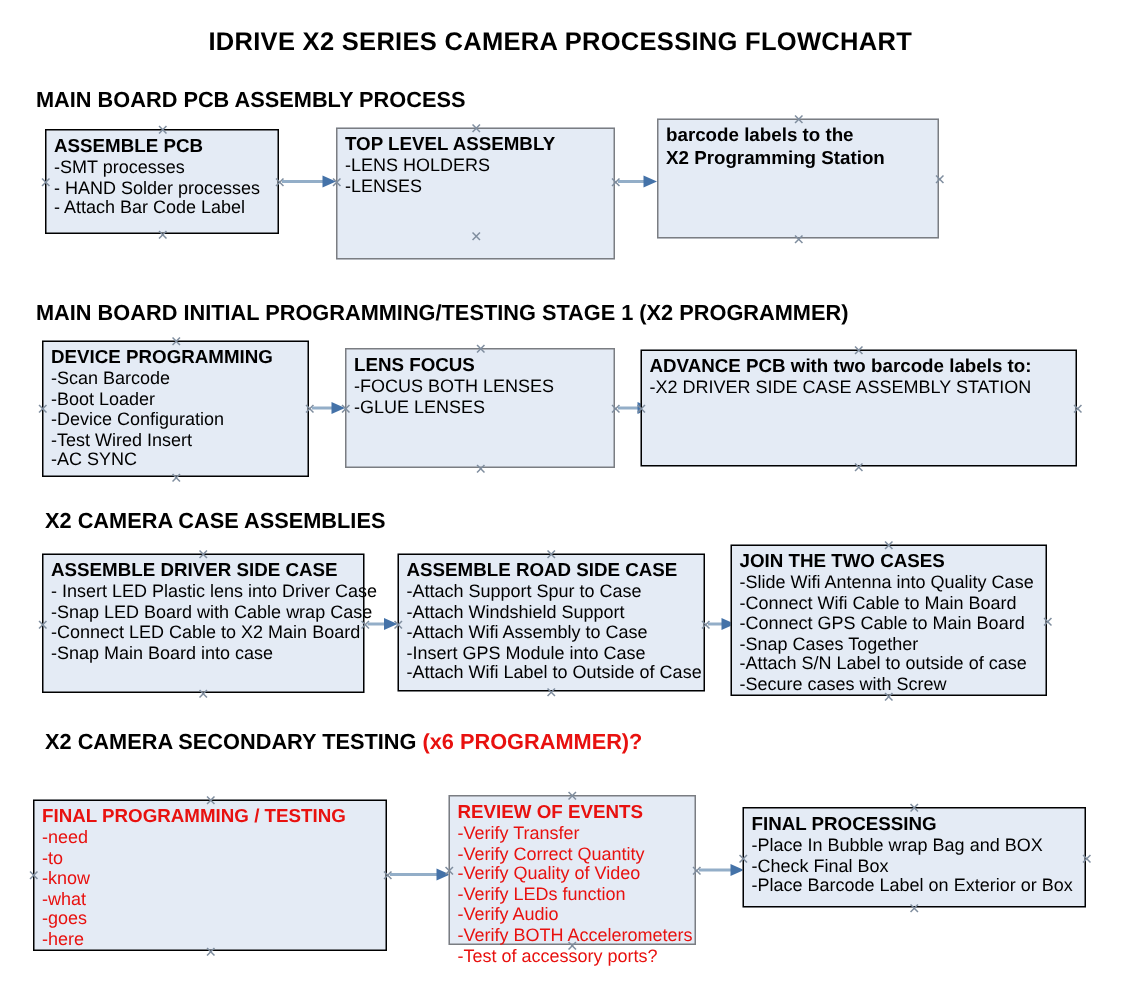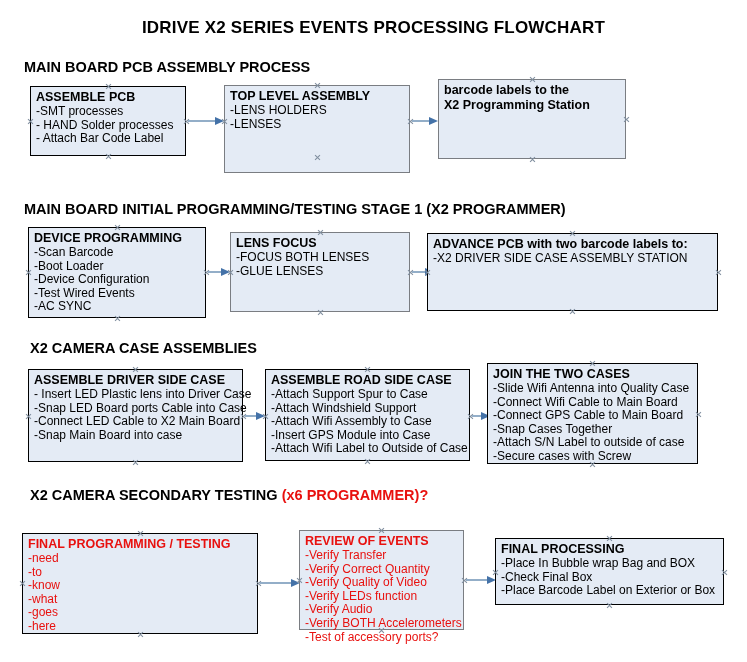--- a/index.html
+++ b/index.html
@@ -120,21 +120,21 @@
     background: #7f8d9e;
   }
   .xh::before { transform: rotate(45deg); }
   .xh::after  { transform: rotate(-45deg); }
 </style>
 </head>
 <body>
 
 <div id="canvas">
 
-  <div class="doc-title">IDRIVE X2  SERIES EVENTS PROCESSING FLOWCHART</div>
+  <div class="doc-title">IDRIVE X2  SERIES CAMERA PROCESSING FLOWCHART</div>
 
   <div class="section-head" style="left:24px; top:59px;">
     <span>MAIN BOARD PCB ASSEMBLY PROCESS</span>
   </div>
 
   <div class="node border-black" style="left:30px; top:86px; width:156px; height:70px;">
     <div class="title title-md">ASSEMBLE PCB</div>
     <div class="line">-SMT processes</div>
     <div class="line">- HAND Solder processes</div>
     <div class="line">- Attach Bar Code Label</div>
@@ -174,21 +174,21 @@
 
   <div class="section-head" style="left:24px; top:201px;">
     <span>MAIN BOARD INITIAL PROGRAMMING/TESTING STAGE 1 (X2 PROGRAMMER)</span>
   </div>
 
   <div class="node border-black" style="left:28px; top:227px; width:178px; height:91px;">
     <div class="title title-md">DEVICE PROGRAMMING</div>
     <div class="line">-Scan Barcode</div>
     <div class="line">-Boot Loader</div>
     <div class="line">-Device Configuration</div>
-    <div class="line">-Test Wired Events</div>
+    <div class="line">-Test Wired Insert</div>
     <div class="line">-AC SYNC</div>
   </div>
   <div class="xh" style="left:117px; top:227px;"></div>
   <div class="xh" style="left:117px; top:318px;"></div>
   <div class="xh" style="left:28px;  top:272px;"></div>
   <div class="xh" style="left:206px; top:272px;"></div>
 
   <div class="arrow" style="left:208px; top:268px; width:22px;">
     <div class="shaft"></div>
     <div class="head"></div>
@@ -218,21 +218,21 @@
   <div class="xh" style="left:427px; top:272px;"></div>
   <div class="xh" style="left:718px; top:272px;"></div>
 
   <div class="section-head" style="left:30px; top:340px;">
     <span>X2 CAMERA CASE ASSEMBLIES</span>
   </div>
 
   <div class="node border-black" style="left:28px; top:369px; width:215px; height:93px;">
     <div class="title title-md">ASSEMBLE DRIVER SIDE CASE</div>
     <div class="line">- Insert LED Plastic lens into Driver Case</div>
-    <div class="line">-Snap LED Board ports Cable into Case</div>
+    <div class="line">-Snap LED Board with Cable wrap Case</div>
     <div class="line">-Connect LED Cable to X2 Main Board</div>
     <div class="line">-Snap Main Board into case</div>
   </div>
   <div class="xh" style="left:135px; top:369px;"></div>
   <div class="xh" style="left:135px; top:462px;"></div>
   <div class="xh" style="left:28px;  top:416px;"></div>
   <div class="xh" style="left:243px; top:416px;"></div>
 
   <div class="arrow" style="left:245px; top:412px; width:20px;">
     <div class="shaft"></div>

